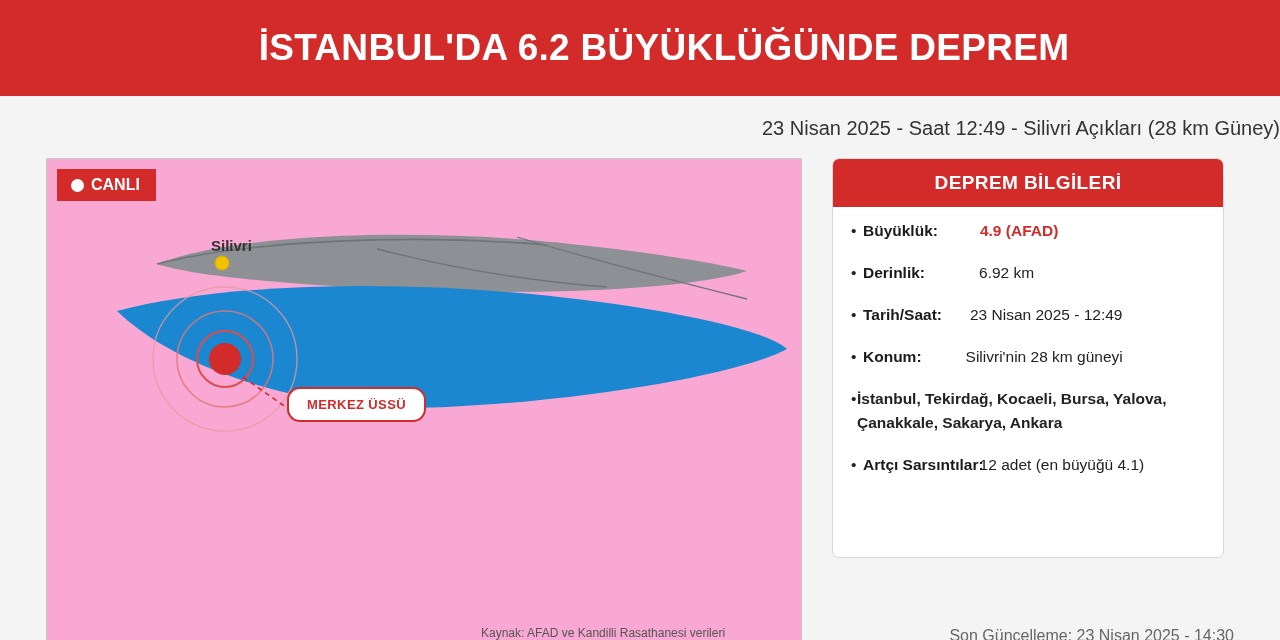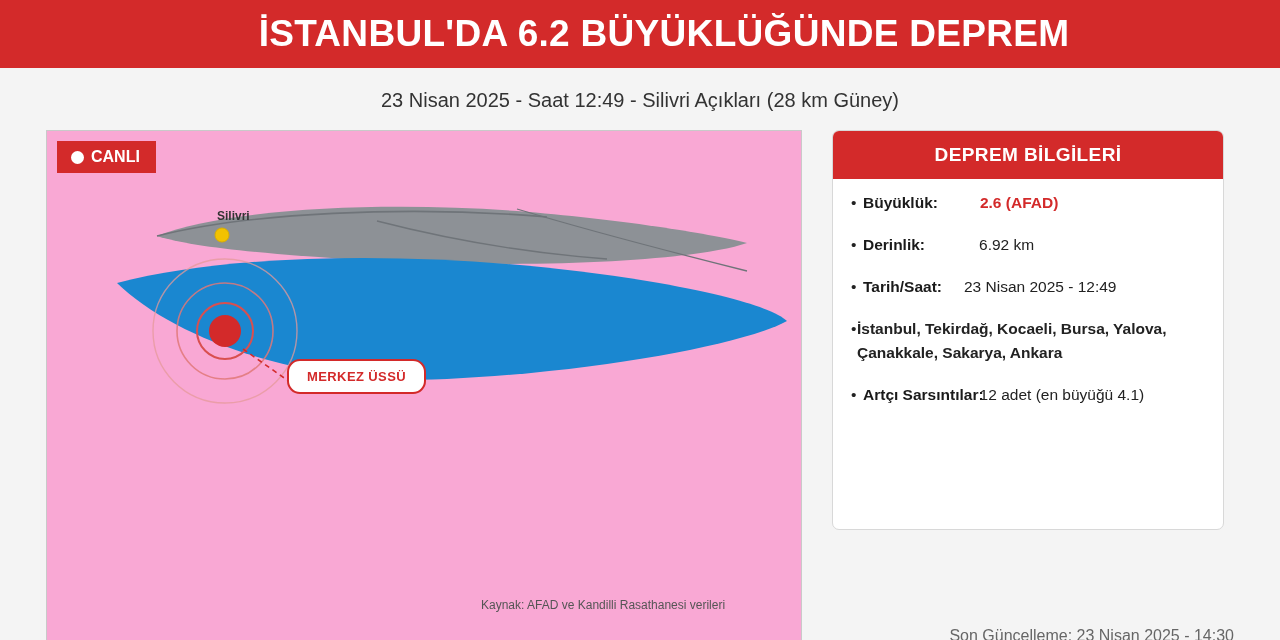--- a/index.html
+++ b/index.html
@@ -10,38 +10,38 @@
     font-family: "Liberation Sans", sans-serif;
     overflow: hidden;
   }
   .page {
     position: relative;
     width: 1280px; height: 640px;
     background: #f4f4f4;
   }
   .headline-bar {
     width: 1280px;
-    height: 68px;
+    height: 96px;
     background: #d32a2a;
     display: flex;
     align-items: center;
     justify-content: center;
     padding-left: 48px;
   }
   .headline-text {
     color: #ffffff;
     font-size: 37px;
     font-weight: bold;
     letter-spacing: 0.3px;
     text-align: center;
     white-space: nowrap;
   }
   .subheadline {
     width: 1280px;
-    text-align: center;
+    text-align: right;
     color: #333333;
     font-size: 20px;
     padding-top: 21px;
   }
   .content {
     display: flex;
     padding: 18px 46px 0 46px;
     gap: 30px;
   }
   
@@ -68,22 +68,22 @@
   .live-dot {
     width: 13px; height: 13px;
     background: #ffffff;
     border-radius: 50%;
     display: inline-block;
     flex: 0 0 auto;
   }
   .map-svg { position: absolute; top: 0; left: 0; }
   .silivri-label {
     position: absolute;
-    left: 170px; top: 78px;
-    font-size: 12px;
+    left: 164px; top: 78px;
+    font-size: 15px;
     font-weight: bold;
     color: #333;
   }
   .merkez-box {
     position: absolute;
     left: 240px; top: 228px;
     border: 2px solid #d32a2a;
     background: #ffffff;
     border-radius: 13px;
     color: #d32a2a;
@@ -144,21 +144,21 @@
     color: #222;
     margin-left: 12px;
     min-width: 0;
   }
   .info-value.magnitude {
     color: #d32a2a;
     font-weight: bold;
     margin-left: 42px;
   }
   .v-depth { margin-left: 54px; }
-  .v-date  { margin-left: 22px; }
+  .v-date  { margin-left: 28px; }
   .v-loc   { margin-left: 44px; }
   .v-felt  { margin-left: -6px; font-weight: bold; }
   .v-after { margin-left: -4px; }
   .footer-right {
     position: absolute;
     right: 46px;
     top: 627px;
     font-size: 16px;
     color: #666;
     white-space: nowrap;
@@ -210,33 +210,37 @@
 
       <div class="map-source">Kaynak: AFAD ve Kandilli Rasathanesi verileri</div>
     </div>
 
     <div class="info-panel">
       <div class="info-header">DEPREM BİLGİLERİ</div>
       <div class="info-list">
 
         <div class="info-row">
           <span class="info-label">Büyüklük:</span>
-          <span class="info-value magnitude">2.6 (AFAD)</span>
+          <span class="info-value magnitude">4.9 (AFAD)</span>
         </div>
 
         <div class="info-row">
           <span class="info-label">Derinlik:</span>
           <span class="info-value v-depth">6.92 km</span>
         </div>
 
         <div class="info-row">
           <span class="info-label">Tarih/Saat:</span>
           <span class="info-value v-date">23 Nisan 2025 - 12:49</span>
         </div>
 
+        <div class="info-row">
+          <span class="info-label">Konum:</span>
+          <span class="info-value v-loc">Silivri'nin 28 km güneyi</span>
+        </div>
 
         <div class="info-row">
           <span class="info-value v-felt">İstanbul, Tekirdağ, Kocaeli, Bursa, Yalova, Çanakkale, Sakarya, Ankara</span>
         </div>
 
         <div class="info-row">
           <span class="info-label">Artçı Sarsıntılar:</span>
           <span class="info-value v-after">12 adet (en büyüğü 4.1)</span>
         </div>
 

